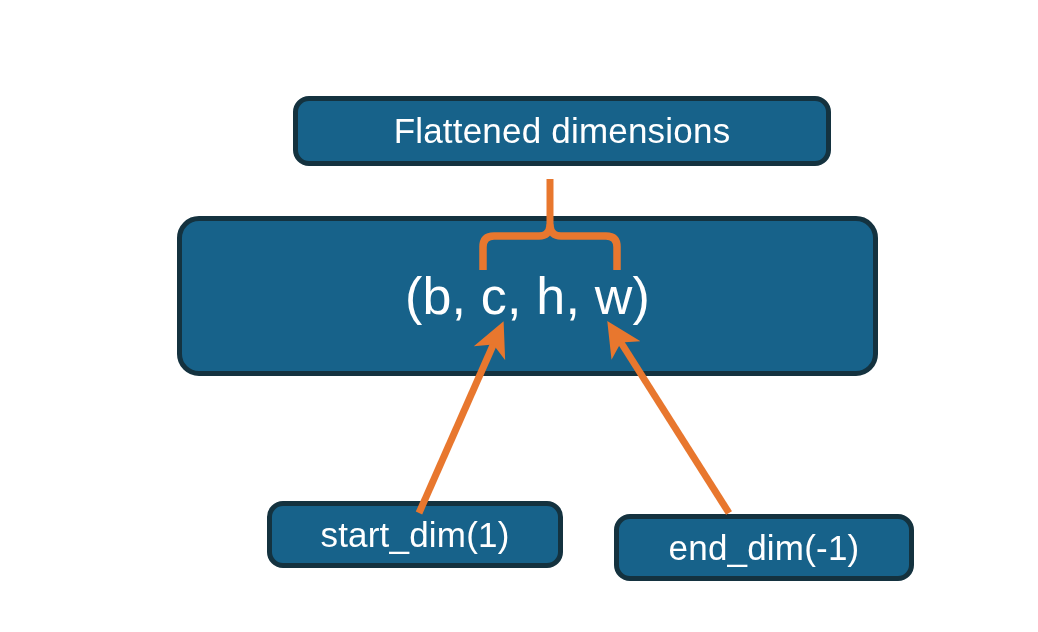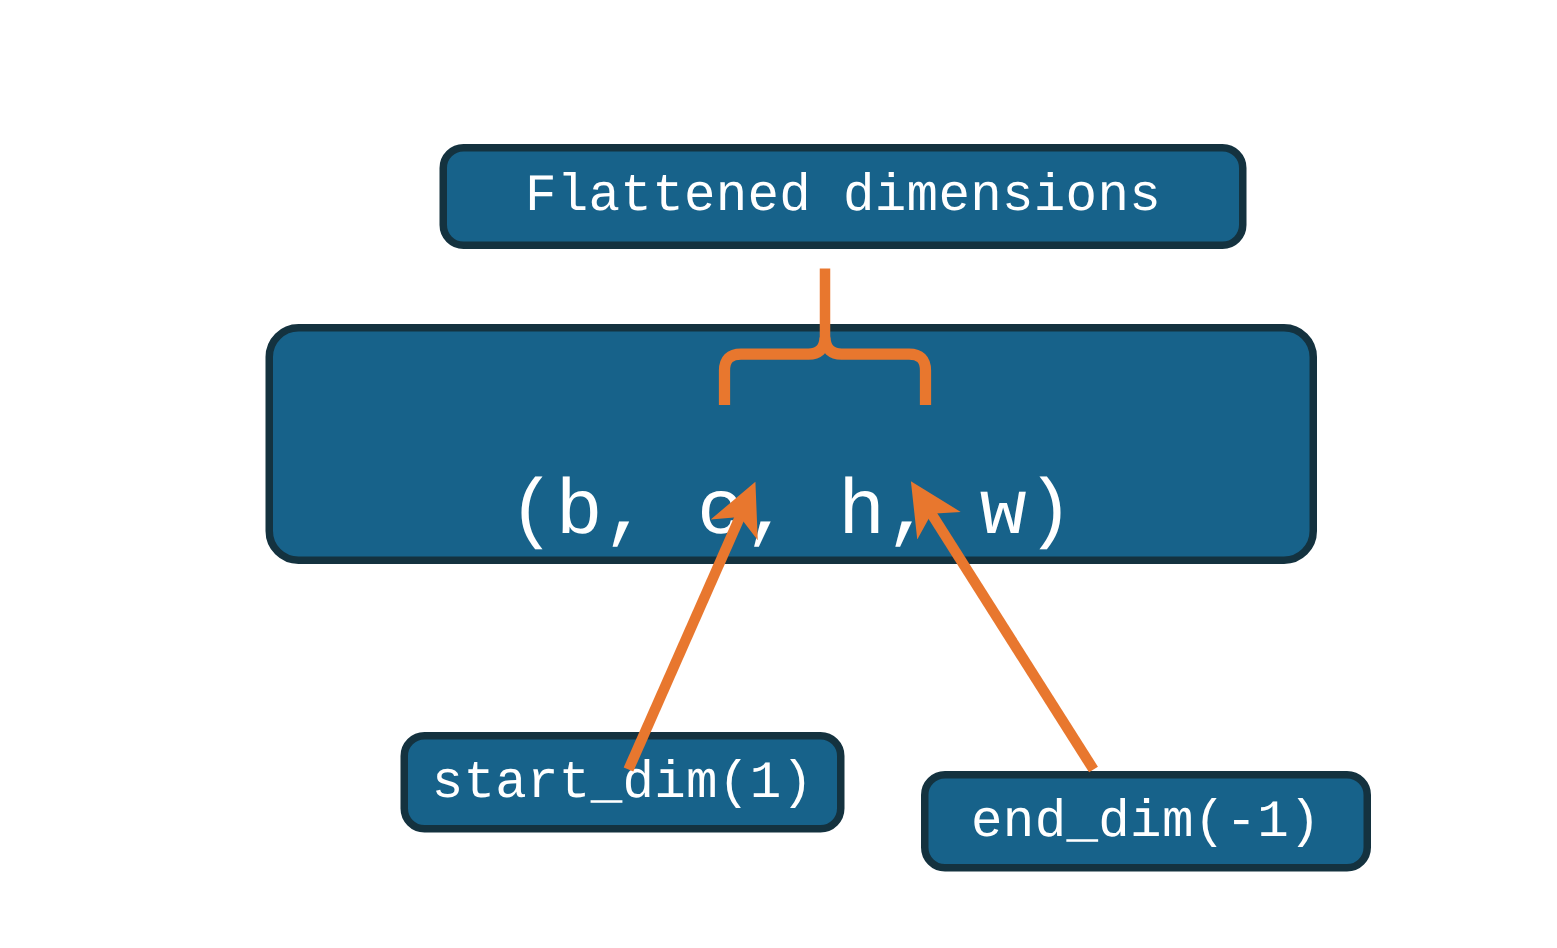--- a/index.html
+++ b/index.html
@@ -13,21 +13,20 @@
     position: relative;
     overflow: hidden;
     font-family: "Liberation Sans", sans-serif;
   }
   #diagram-canvas {
     position: absolute;
     left: 0;
     top: 0;
     width: 1038px;
     height: 632px;
-    font-family: Liberation Mono, monospace;
   }
   .node-box {
     position: absolute;
     box-sizing: border-box;
     background: #17628a;
     border: 5px solid #14323f;
     border-radius: 16px;
     display: flex;
     align-items: center;
     justify-content: center;
@@ -44,25 +43,24 @@
     height: 70px;
     font-size: 35px;
   }
   #box-shape {
     left: 177px;
     top: 216px;
     width: 701px;
     height: 160px;
     border-radius: 22px;
     font-size: 52px;
-    align-items: flex-end;
   }
   #box-start-dim {
     left: 267px;
-    top: 488px;
+    top: 501px;
     width: 296px;
     height: 67px;
     font-size: 35px;
   }
   #box-end-dim {
     left: 614px;
     top: 514px;
     width: 300px;
     height: 67px;
     font-size: 35px;

